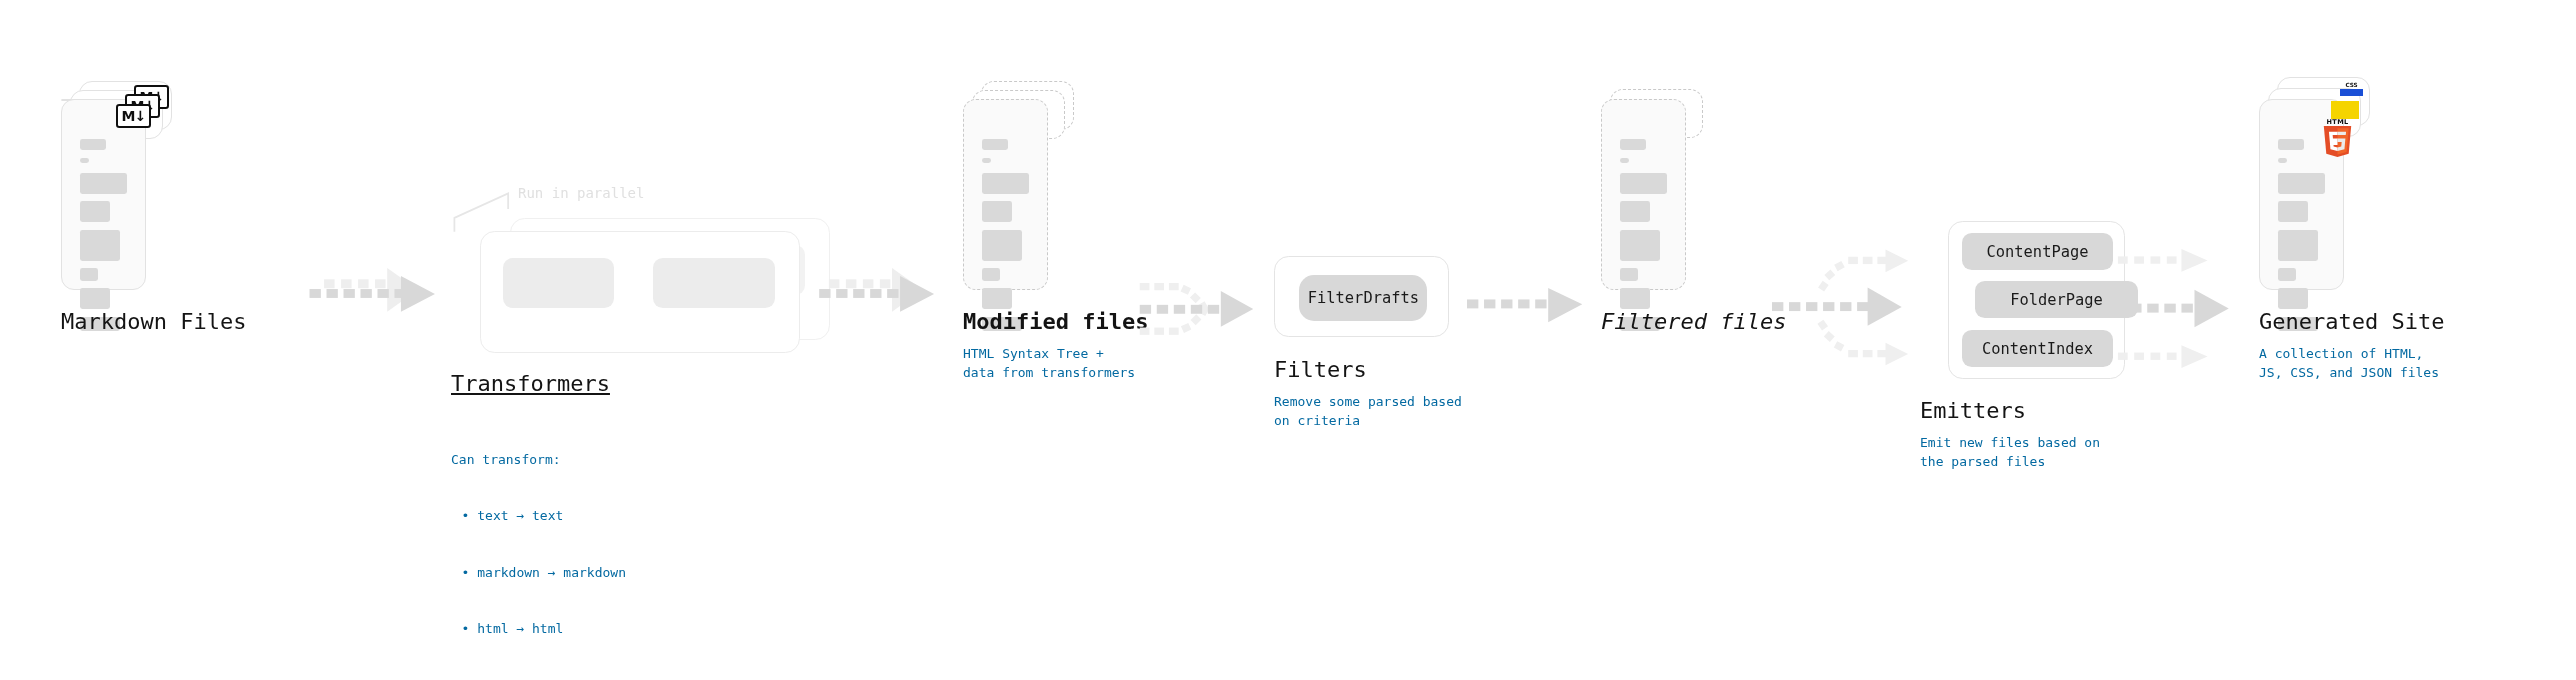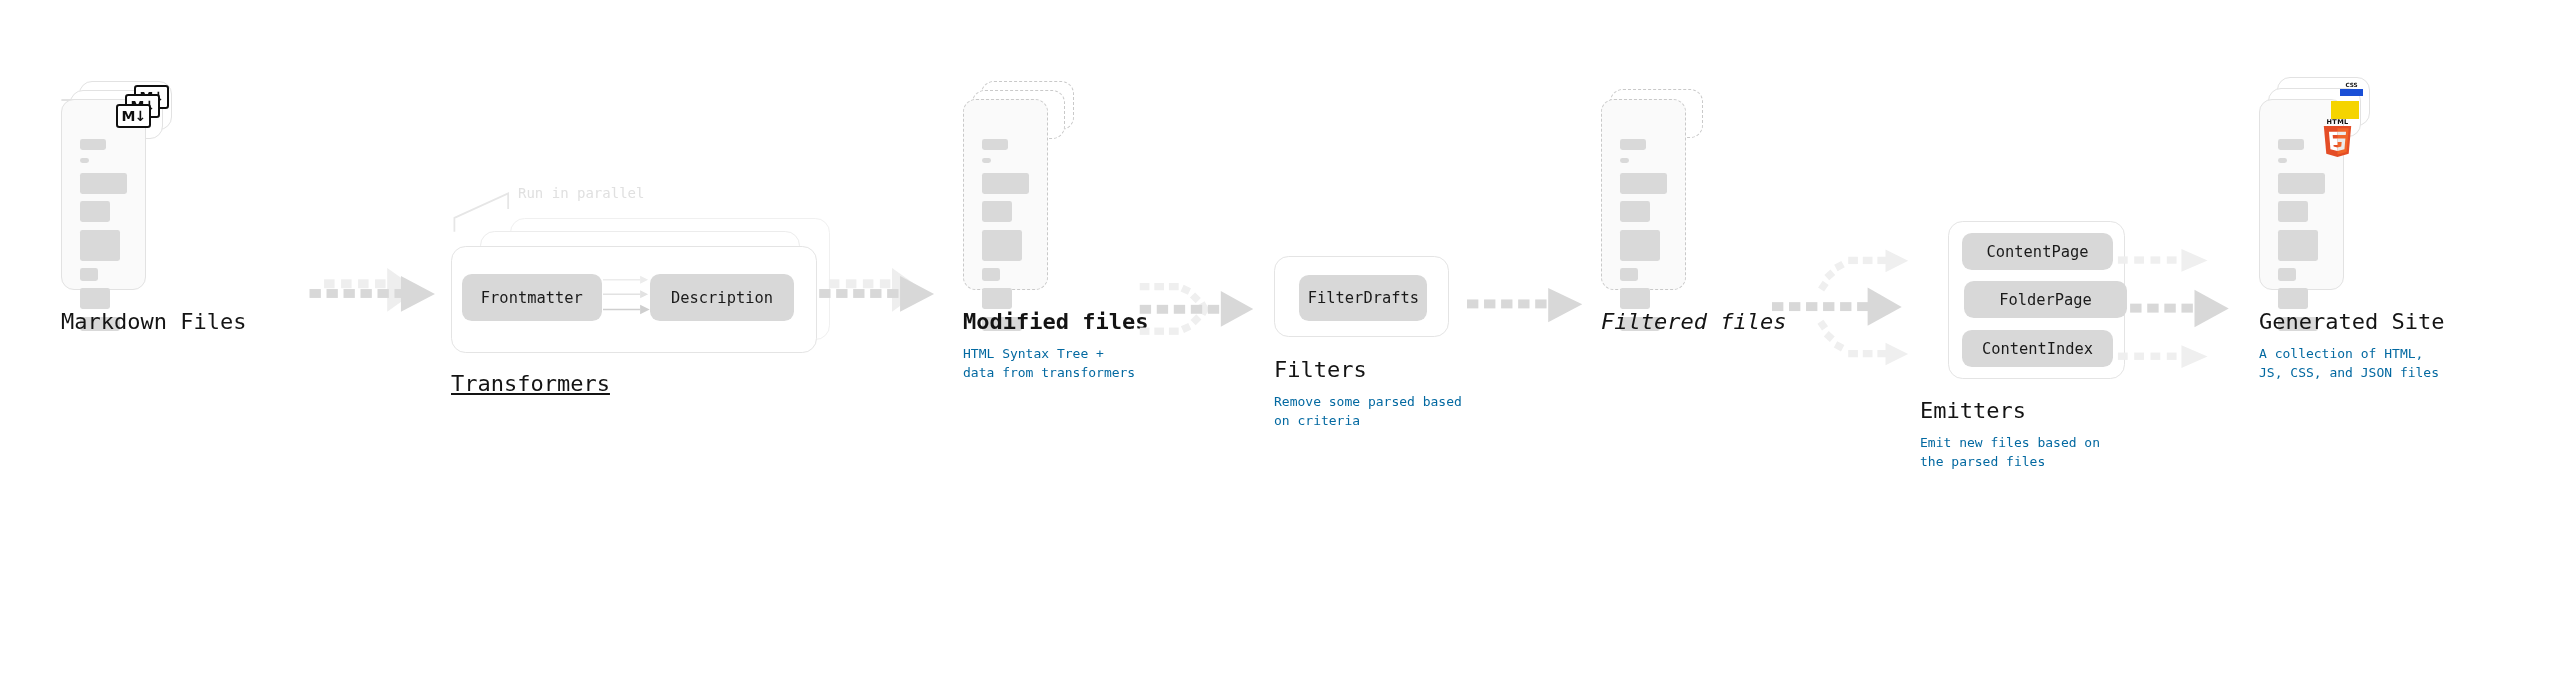--- a/index.html
+++ b/index.html
@@ -148,46 +148,29 @@
   <div class="group" style="left:59px;top:31px;width:320px;height:122px;border-color:#f0f0f0;">
     <div class="chip palest" style="left:22px;top:26px;width:111px;height:50px;font-size:0px;"></div>
     <div class="chip palest" style="left:172px;top:26px;width:122px;height:50px;font-size:0px;"></div>
   </div>
 
   <div class="group" style="left:29px;top:44px;width:320px;height:122px;border-color:#ececec;">
     <div class="chip pale" style="left:22px;top:26px;width:111px;height:50px;font-size:0px;"></div>
     <div class="chip pale" style="left:172px;top:26px;width:122px;height:50px;font-size:0px;"></div>
   </div>
 
-  <div class="group" style="left:0px;top:59px;width:366px;height:107px;">
-    <div class="chip" style="left:9.8px;top:27px;width:140px;height:47px;">
-      <span>Frontmatter</span>
-    </div>
-    <div class="chip" style="left:198px;top:27px;width:144px;height:47px;">
-      <span>Description</span>
-    </div>
-
-    <svg class="ov" style="left:151px;top:18px;width:50px;height:81px;" viewBox="0 0 62 100">
-      <g stroke="#ececec" stroke-width="2" fill="none">
-        <line x1="0" y1="18" x2="46" y2="18"></line>
-      </g>
-      <polygon points="46,13 56,18 46,23" fill="#ececec"></polygon>
-      <g stroke="#e2e2e2" stroke-width="2" fill="none">
-        <line x1="0" y1="36" x2="46" y2="36"></line>
-      </g>
-      <polygon points="46,31 56,36 46,41" fill="#e2e2e2"></polygon>
-      <g stroke="#cfcfcf" stroke-width="2" fill="none">
-        <line x1="0" y1="55" x2="46" y2="55"></line>
-      </g>
-      <polygon points="46,49 58,55 46,61" fill="#cfcfcf"></polygon>
-    </svg>
-  </div>
 
   <div class="title" style="left:0px;top:184px;text-decoration:underline;">Transformers</div>
 
+  <div class="sub" style="left:0px;top:226px;">
+    <div>Can transform:</div>
+    <div style="margin-left:10.6px;">• text → text</div>
+    <div style="margin-left:10.6px;">• markdown → markdown</div>
+    <div style="margin-left:10.6px;">• html → html</div>
+  </div>
 </div>
 
 <svg class="ov" style="left:819px;top:268px;width:146px;height:89px;" viewBox="0 0 180 110">
   <g fill="#eeeeee">
     <rect x="12" y="14" width="13" height="11"></rect>
       <rect x="33" y="14" width="13" height="11"></rect>
     <rect x="54" y="14" width="13" height="11"></rect>
       <rect x="75" y="14" width="13" height="11"></rect>
     <rect x="96" y="14" width="13" height="11"></rect>
     <path d="M90 0 L128 27 L90 54 Z"></path>
@@ -246,21 +229,21 @@
     <rect x="54" y="55" width="14" height="11"></rect>
       <rect x="75" y="55" width="14" height="11"></rect>
     <rect x="96" y="55" width="14" height="11"></rect>
     <path d="M112 38 L152 60 L112 82 Z"></path>
   </g>
 </svg>
 
 <div class="stage" style="left:1274px;top:256px;width:276px;height:244px;">
 
   <div class="group" style="left:0px;top:0px;width:175px;height:81px;">
-    <div class="chip" style="left:24.4px;top:18px;width:128px;height:46px;">
+    <div class="chip" style="left:24.4px;top:18px;width:128px;height:46px;border-radius:15px;">
       <span>FilterDrafts</span>
     </div>
   </div>
 
   <div class="title" style="left:0px;top:101px;">Filters</div>
   <div class="sub" style="left:0px;top:137px;">Remove some parsed based
 on criteria</div>
 </div>
 
 <svg class="ov" style="left:1467px;top:288px;width:138px;height:57px;" viewBox="0 0 170 70">
@@ -322,21 +305,21 @@
     <path d="M118 68 L160 92 L118 115 Z"></path>
   </g>
 </svg>
 
 <div class="stage" style="left:1920px;top:221px;width:268px;height:268px;">
 
   <div class="group" style="left:0px;top:0px;width:177px;height:158px;margin-left:28px;">
     <div class="chip" style="left:13px;top:11.4px;width:151px;height:37px;">
       <span>ContentPage</span>
     </div>
-    <div class="chip" style="left:15px;top:59px;width:163px;height:37px;">
+    <div class="chip" style="left:26px;top:59px;width:163px;height:37px;">
       <span>FolderPage</span>
     </div>
     <div class="chip" style="left:13px;top:108px;width:151px;height:37px;">
       <span>ContentIndex</span>
     </div>
   </div>
 
   <div class="title" style="left:0px;top:177px;">Emitters</div>
   <div class="sub" style="left:0px;top:213px;">Emit new files based on
 the parsed files</div>

